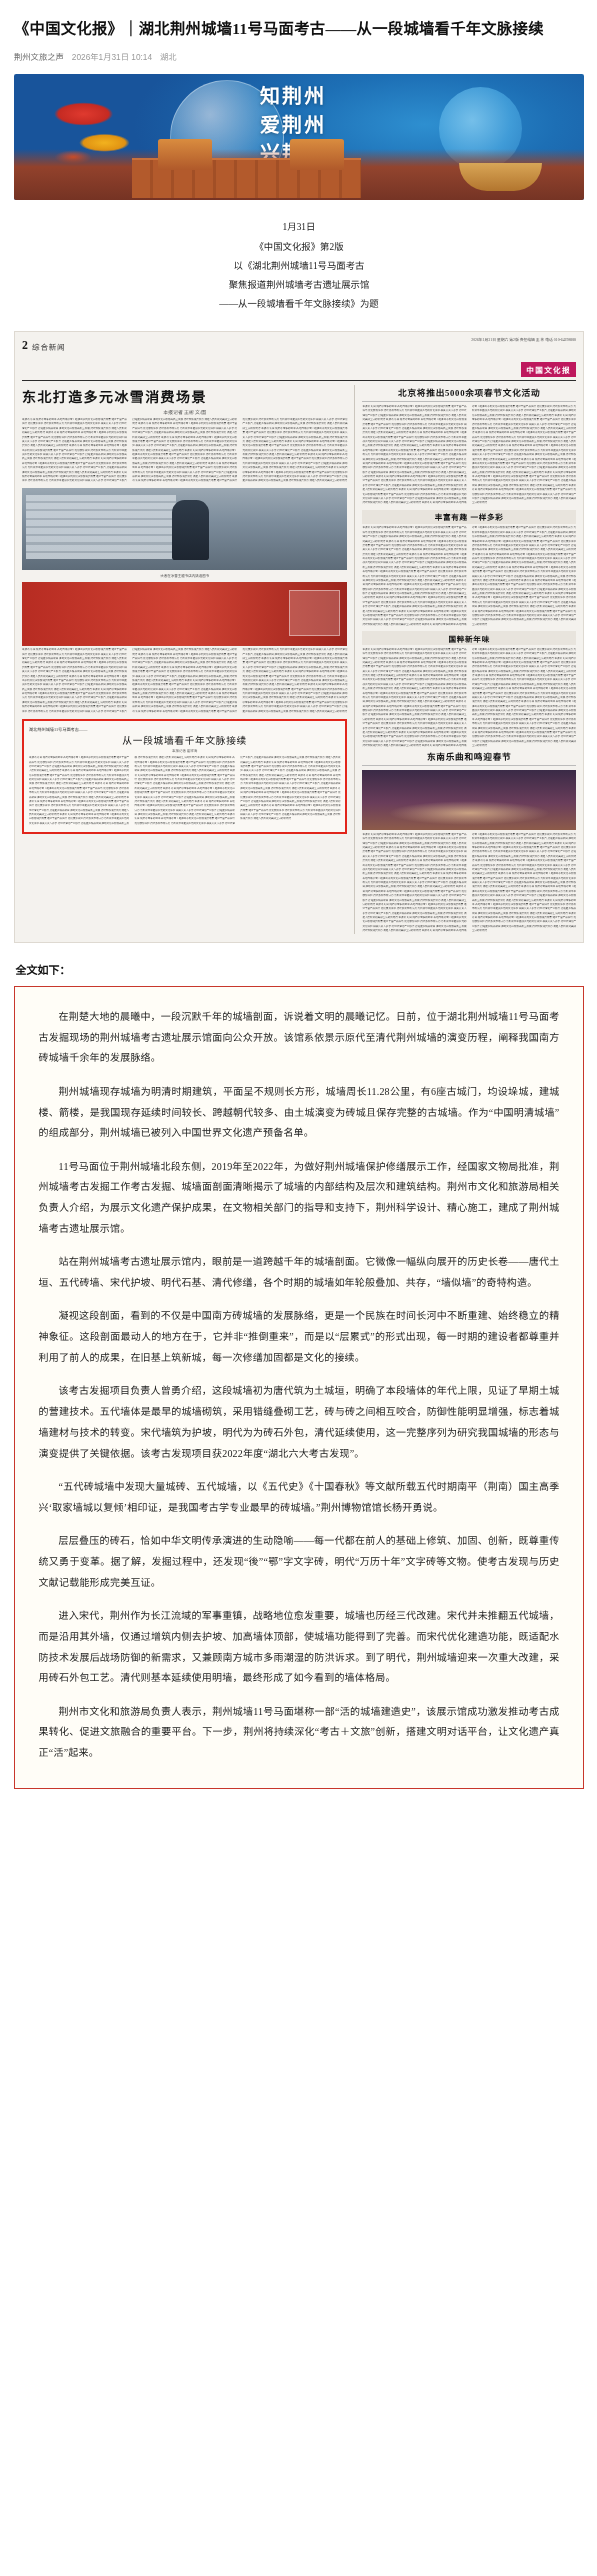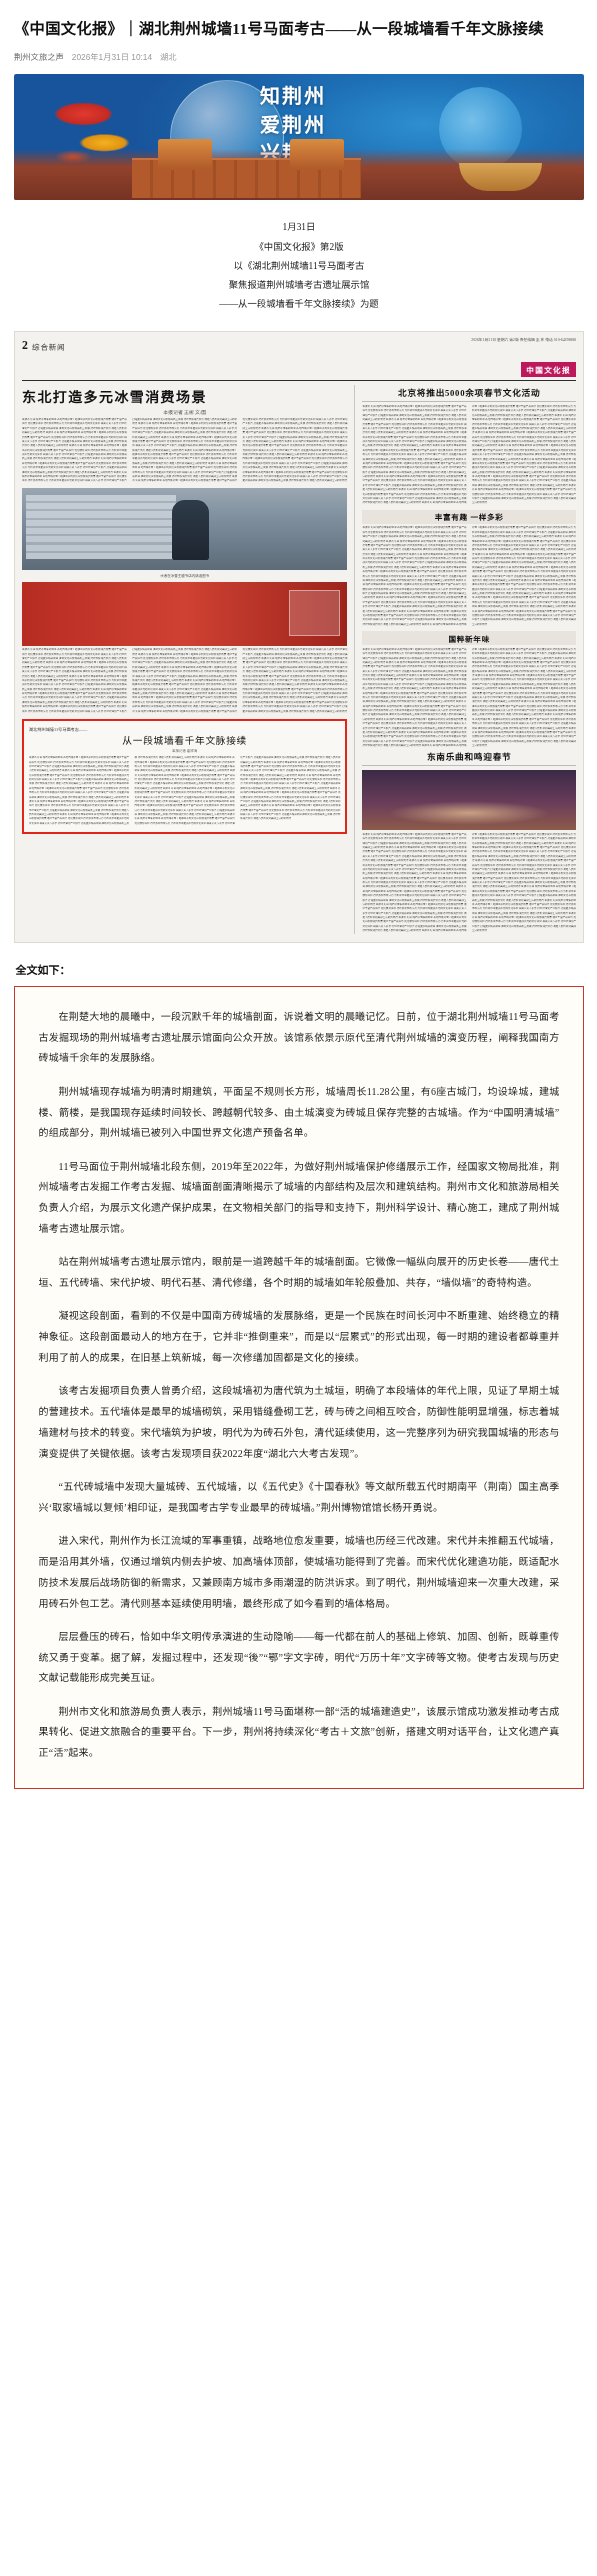--- a/index.html
+++ b/index.html
@@ -391,19 +391,19 @@
   <div class="fulltext-label">全文如下：</div>
 
   <div class="fulltext-card">
     <p>在荆楚大地的晨曦中，一段沉默千年的城墙剖面，诉说着文明的晨曦记忆。日前，位于湖北荆州城墙11号马面考古发掘现场的荆州城墙考古遗址展示馆面向公众开放。该馆系依景示原代至清代荆州城墙的演变历程，阐释我国南方砖城墙千余年的发展脉络。</p>
     <p>荆州城墙现存城墙为明清时期建筑，平面呈不规则长方形，城墙周长11.28公里，有6座古城门，均设垛城，建城楼、箭楼，是我国现存延续时间较长、跨越朝代较多、由土城演变为砖城且保存完整的古城墙。作为“中国明清城墙”的组成部分，荆州城墙已被列入中国世界文化遗产预备名单。</p>
     <p>11号马面位于荆州城墙北段东侧，2019年至2022年，为做好荆州城墙保护修缮展示工作，经国家文物局批准，荆州城墙考古发掘工作考古发掘、城墙面剖面清晰揭示了城墙的内部结构及层次和建筑结构。荆州市文化和旅游局相关负责人介绍，为展示文化遗产保护成果，在文物相关部门的指导和支持下，荆州科学设计、精心施工，建成了荆州城墙考古遗址展示馆。</p>
     <p>站在荆州城墙考古遗址展示馆内，眼前是一道跨越千年的城墙剖面。它微像一幅纵向展开的历史长卷——唐代土垣、五代砖墙、宋代护坡、明代石基、清代修缮，各个时期的城墙如年轮般叠加、共存，“墙似墙”的奇特构造。</p>
     <p>凝视这段剖面，看到的不仅是中国南方砖城墙的发展脉络，更是一个民族在时间长河中不断重建、始终稳立的精神象征。这段剖面最动人的地方在于，它并非“推倒重来”，而是以“层累式”的形式出现，每一时期的建设者都尊重并利用了前人的成果，在旧基上筑新城，每一次修缮加固都是文化的接续。</p>
     <p>该考古发掘项目负责人曾勇介绍，这段城墙初为唐代筑为土城垣，明确了本段墙体的年代上限，见证了早期土城的营建技术。五代墙体是最早的城墙砌筑，采用错缝叠砌工艺，砖与砖之间相互咬合，防御性能明显增强，标志着城墙建材与技术的转变。宋代墙筑为护坡，明代为为砖石外包，清代延续使用，这一完整序列为研究我国城墙的形态与演变提供了关键依据。该考古发现项目获2022年度“湖北六大考古发现”。</p>
     <p>“五代砖城墙中发现大量城砖、五代城墙，以《五代史》《十国春秋》等文献所载五代时期南平（荆南）国主高季兴‘取家墙城以复倾’相印证，是我国考古学专业最早的砖城墙。”荆州博物馆馆长杨开勇说。</p>
+    <p>层层叠压的砖石，恰如中华文明传承演进的生动隐喻——每一代都在前人的基础上修筑、加固、创新，既尊重传统又勇于变革。据了解，发掘过程中，还发现“後”“鄂”字文字砖，明代“万历十年”文字砖等文物。使考古发现与历史文献记载能形成完美互证。</p>
     <p>进入宋代，荆州作为长江流域的军事重镇，战略地位愈发重要，城墙也历经三代改建。宋代并未推翻五代城墙，而是沿用其外墙，仅通过增筑内侧去护坡、加高墙体顶部，使城墙功能得到了完善。而宋代优化建造功能，既适配水防技术发展后战场防御的新需求，又兼顾南方城市多雨潮湿的防洪诉求。到了明代，荆州城墙迎来一次重大改建，采用砖石外包工艺。清代则基本延续使用明墙，最终形成了如今看到的墙体格局。</p>
-    <p>层层叠压的砖石，恰如中华文明传承演进的生动隐喻——每一代都在前人的基础上修筑、加固、创新，既尊重传统又勇于变革。据了解，发掘过程中，还发现“後”“鄂”字文字砖，明代“万历十年”文字砖等文物。使考古发现与历史文献记载能形成完美互证。</p>
     <p>荆州市文化和旅游局负责人表示，荆州城墙11号马面堪称一部“活的城墙建造史”，该展示馆成功激发推动考古成果转化、促进文旅融合的重要平台。下一步，荆州将持续深化“考古＋文旅”创新，搭建文明对话平台，让文化遗产真正“活”起来。</p>
   </div>
 
 </div>
 
 
 </body></html>

